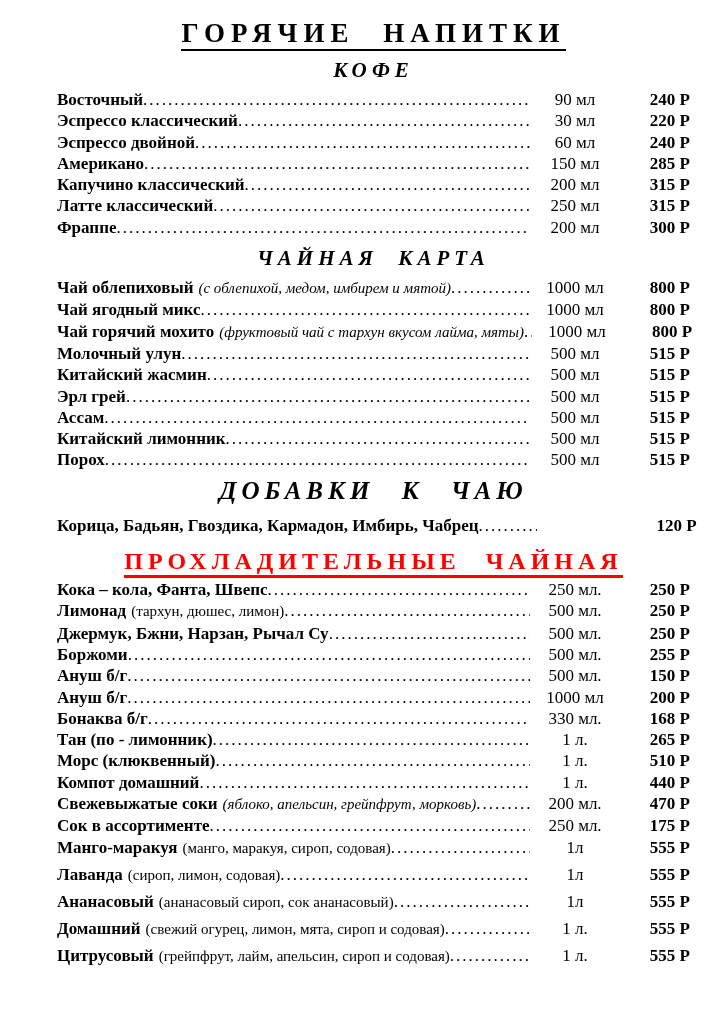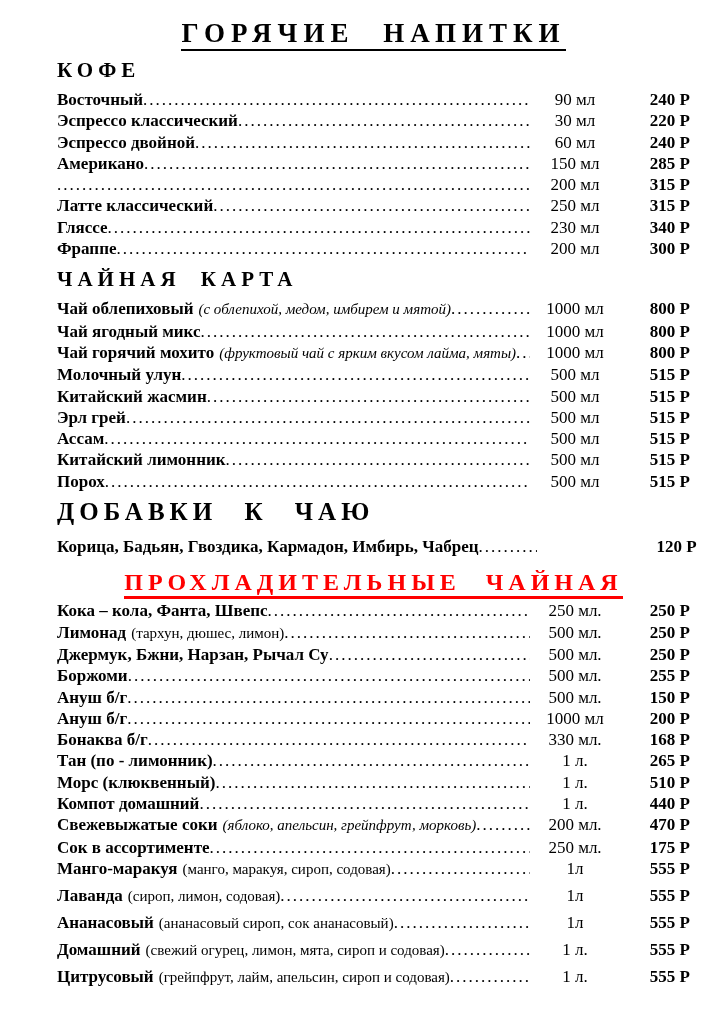--- a/index.html
+++ b/index.html
@@ -14,21 +14,21 @@
   .main-title {
     text-align:center; font-weight:bold; font-size:27px;
     letter-spacing:6px; word-spacing:16px;
     margin:6px 0 9px 0; white-space:nowrap;
   }
   .main-title .u { border-bottom:2.5px solid #000; padding-bottom:1px; }
   .main-title.red-title { font-size:24px; letter-spacing:5px; word-spacing:14px; margin:12px 0 4px 0; }
   .main-title.red-title .u { color:#ff0000; border-bottom:3px solid #ff0000; }
 
   .sub-title {
-    font-weight:bold; 
+    text-align:center; font-weight:bold; font-style:italic;
     font-size:21px; letter-spacing:5px; word-spacing:10px;
     margin:3px 0 6px 0; white-space:nowrap;
   }
   .sub-title.wide-words { word-spacing:16px; font-size:25px; margin:6px 0 10px 0; }
 
   .items { }
   .row {
     display:flex; align-items:baseline;
     font-size:17px; line-height:21.3px; white-space:nowrap;
   }
@@ -81,40 +81,34 @@
         <span class="price">240 Р</span>
       </div>
       <div class="row">
         <span class="item-name">Американо</span>
         <span class="dots"></span>
         <span class="fill"></span>
         <span class="vol">150 мл</span>
         <span class="price">285 Р</span>
       </div>
       <div class="row">
+        <span class="item-name">Капучино классический</span>
         <span class="dots"></span>
         <span class="fill"></span>
         <span class="vol">200 мл</span>
         <span class="price">315 Р</span>
       </div>
       <div class="row">
         <span class="item-name">Латте классический</span>
         <span class="dots"></span>
         <span class="fill"></span>
         <span class="vol">250 мл</span>
         <span class="price">315 Р</span>
       </div>
       <div class="row">
-        <span class="item-name">Гляссе</span>
-        <span class="dots"></span>
-        <span class="fill"></span>
-        <span class="vol">230 мл</span>
-        <span class="price">340 Р</span>
-      </div>
-      <div class="row">
         <span class="item-name">Фраппе</span>
         <span class="dots"></span>
         <span class="fill"></span>
         <span class="vol">200 мл</span>
         <span class="price">300 Р</span>
       </div>
     </div>
 
   <div class="sub-title" style="margin-top:8px;">ЧАЙНАЯ КАРТА</div>
   <div class="items">
@@ -128,21 +122,21 @@
       </div>
       <div class="row">
         <span class="item-name">Чай ягодный микс</span>
         <span class="dots"></span>
         <span class="fill"></span>
         <span class="vol">1000 мл</span>
         <span class="price">800 Р</span>
       </div>
       <div class="row">
         <span class="item-name">Чай горячий мохито</span>
-        <span class="item-desc it">(фруктовый чай с ярким вкусом лайма, мяты)</span>
+        <span class="item-desc it">(фруктовый чай с тархун вкусом лайма, мяты)</span>
         <span class="dots"></span>
         <span class="fill"></span>
         <span class="vol">1000 мл</span>
         <span class="price">800 Р</span>
       </div>
       <div class="row">
         <span class="item-name">Молочный улун</span>
         <span class="dots"></span>
         <span class="fill"></span>
         <span class="vol">500 мл</span>

